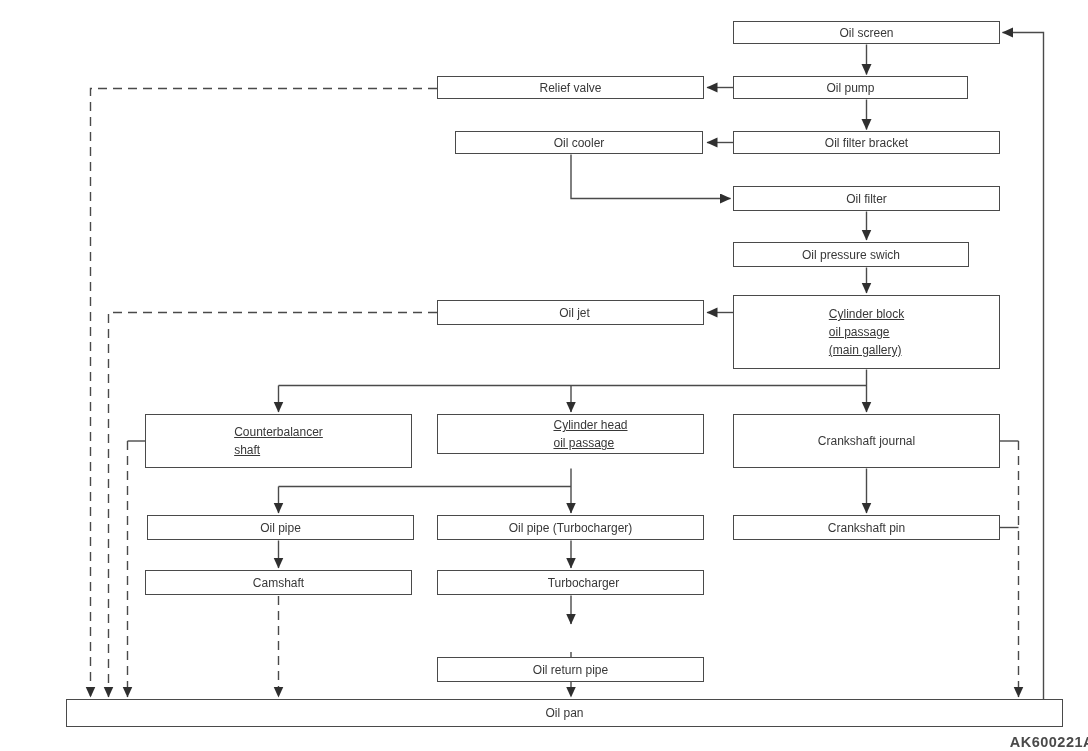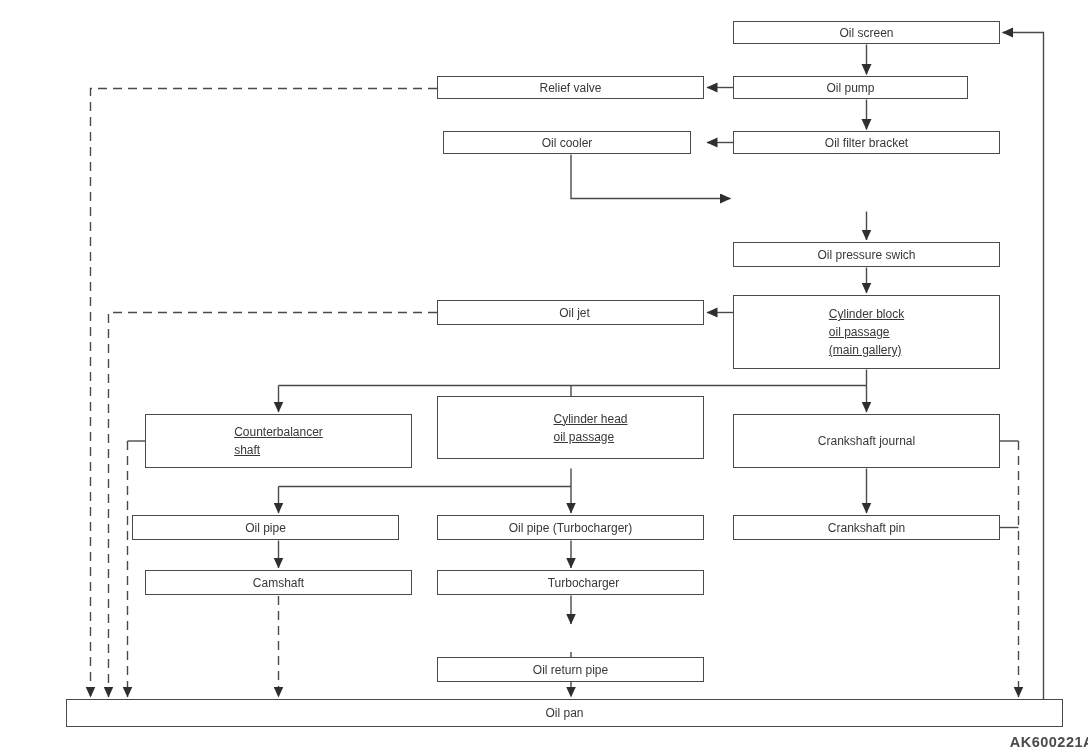--- a/index.html
+++ b/index.html
@@ -78,42 +78,43 @@
       <path d="M1018.5,441 L1018.5,697" marker-end="url(#arr)"></path>
     </g>
   </svg>
 
   <div class="node" style="left:733px;top:21px;width:267px;height:23px;">Oil screen</div>
 
   <div class="node" style="left:437px;top:76px;width:267px;height:23px;">Relief valve</div>
 
   <div class="node" style="left:733px;top:76px;width:235px;height:23px;">Oil pump</div>
 
-  <div class="node" style="left:443px;top:131px;width:248px;height:23px;">Oil cooler</div>
+  <div class="node" style="left:455px;top:131px;width:248px;height:23px;">Oil cooler</div>
 
   <div class="node" style="left:733px;top:131px;width:267px;height:23px;">Oil filter bracket</div>
 
+  <div class="node" style="left:733px;top:186px;width:267px;height:25px;">Oil filter</div>
 
-  <div class="node" style="left:733px;top:242px;width:267px;height:25px;">Oil pressure swich</div>
+  <div class="node" style="left:733px;top:242px;width:236px;height:25px;">Oil pressure swich</div>
 
   <div class="node" style="left:437px;top:300px;width:267px;height:25px;padding-left:8px;">Oil jet</div>
 
   <div class="node left-text" style="left:733px;top:295px;width:267px;height:74px;">Cylinder block
 oil passage
 (main gallery)</div>
 
   <div class="node left-text" style="left:145px;top:414px;width:267px;height:54px;">Counterbalancer
 shaft</div>
 
-  <div class="node left-text" style="left:437px;top:396px;width:267px;height:63px;padding-left:40px;">Cylinder head
+  <div class="node left-text" style="left:437px;top:414px;width:267px;height:40px;padding-left:40px;">Cylinder head
 oil passage</div>
 
   <div class="node" style="left:733px;top:414px;width:267px;height:54px;">Crankshaft journal</div>
 
-  <div class="node" style="left:132px;top:515px;width:267px;height:25px;">Oil pipe</div>
+  <div class="node" style="left:147px;top:515px;width:267px;height:25px;">Oil pipe</div>
 
   <div class="node" style="left:437px;top:515px;width:267px;height:25px;text-align:center;">Oil pipe (Turbocharger)</div>
 
   <div class="node" style="left:733px;top:515px;width:267px;height:25px;">Crankshaft pin</div>
 
   <div class="node" style="left:145px;top:570px;width:267px;height:25px;">Camshaft</div>
 
   <div class="node" style="left:437px;top:570px;width:267px;height:25px;padding-left:26px;">Turbocharger</div>
 
   <div class="node" style="left:437px;top:626px;width:267px;height:25px;margin-top:31px;">Oil return pipe</div>

